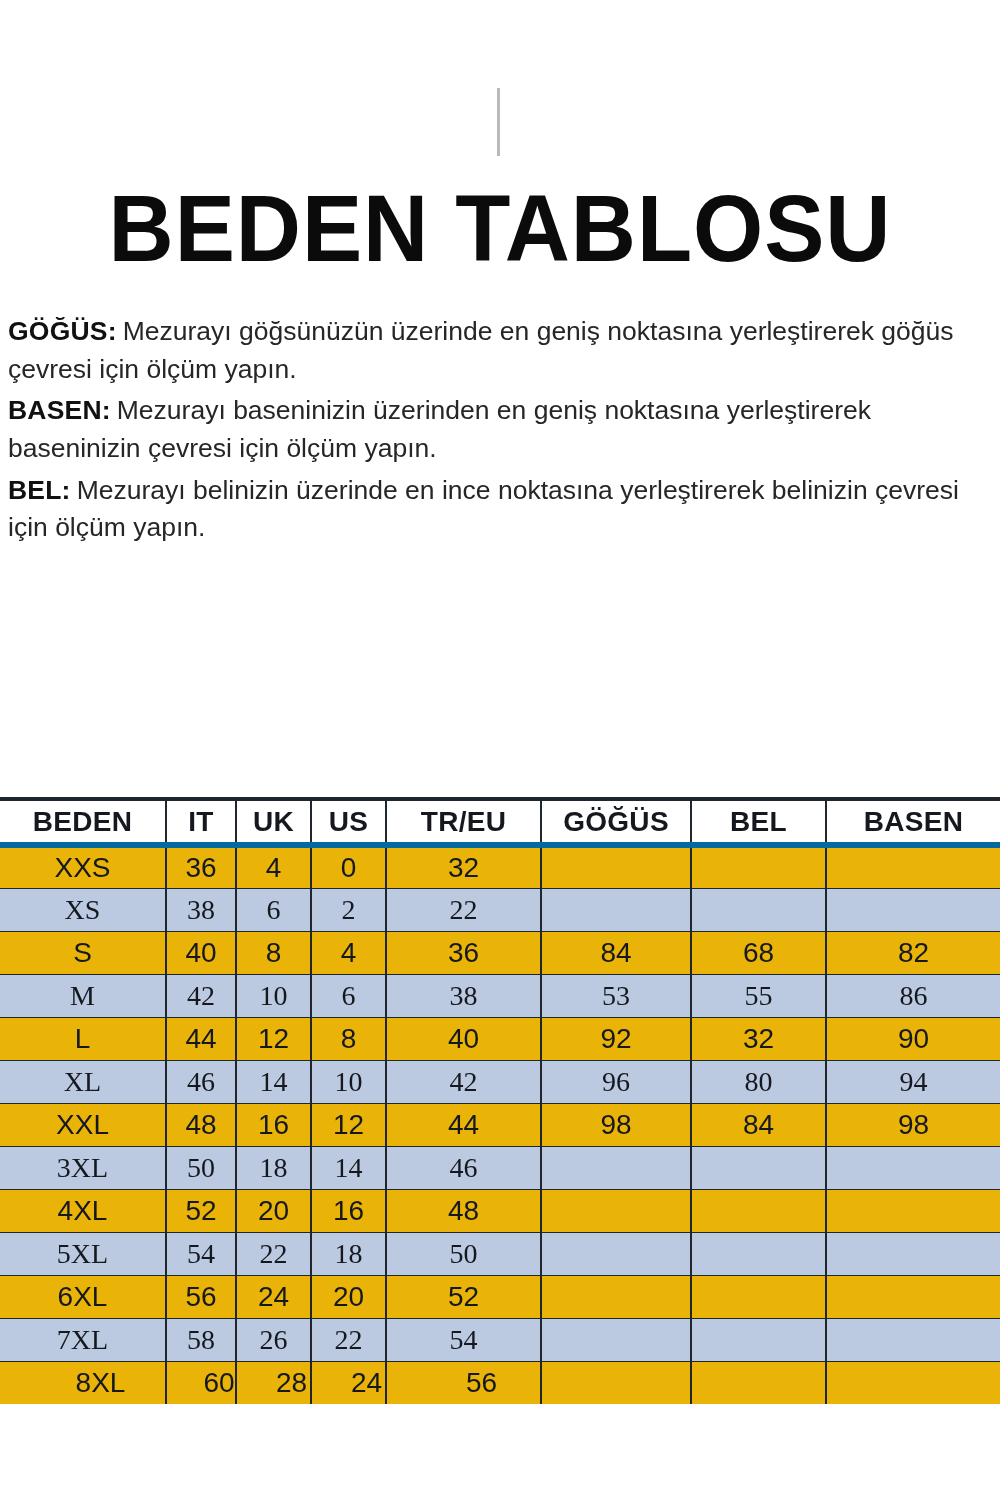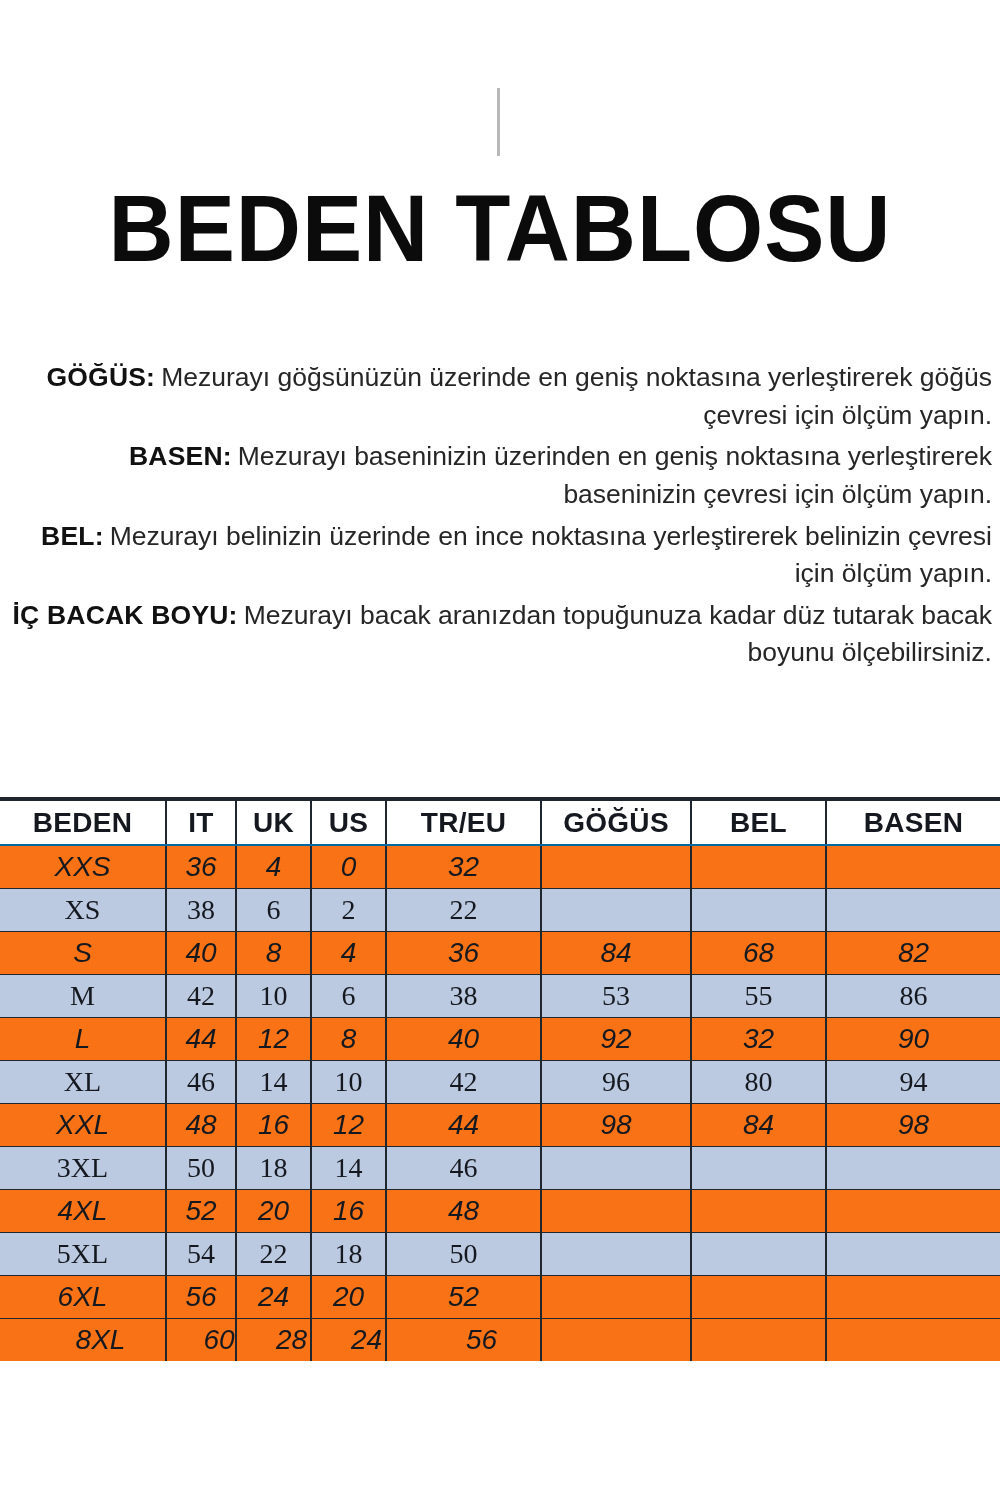--- a/index.html
+++ b/index.html
@@ -51,22 +51,21 @@
     transform-origin: center top;
     white-space: nowrap;
   }
 
   
   .desc {
     position: absolute;
     left: 8px;
     top: 313px;
     width: 984px;
-    text-align: right;
-    margin-top: 46px;
+    text-align: left;
   }
   .desc p {
     margin: 0 0 4px 0;
     font-size: 26.5px;
     line-height: 1.42;
     color: #262626;
     font-weight: 400;
   }
   .desc p .lbl {
     font-weight: 700;
@@ -114,32 +113,32 @@
   }
 
   table.size-table thead th {
     background: #ffffff;
     font-weight: 700;
     font-family: "Liberation Sans Narrow", "Liberation Sans", sans-serif;
     font-size: 28px;
     letter-spacing: 0.3px;
     height: 46px;
     border-top: 4px solid #20262e;
-    border-bottom: 2px solid #0369a1;
+    border-bottom: 6px solid #0369a1;
   }
 
   table.size-table tbody tr td {
     font-weight: 400;
     font-size: 28px;
     height: 43px;
     border-top: 1px solid #20262e;
     border-bottom: 1px solid #20262e;
   }
 
-  table.size-table tbody tr.row-light td { background: #f97316; font-style: italic; }
+  table.size-table tbody tr.row-light td { background: #eab308; }
   table.size-table tbody tr.row-dark  td { background: #bbc9e1; font-family: Liberation Serif, serif; }
 
   
   table.size-table th:first-child,
   table.size-table td:first-child { border-left: none; }
   table.size-table th:last-child,
   table.size-table td:last-child  { border-right: none; }
 
   table.size-table tbody tr:last-child td { border-bottom: none; padding-left: 36px; }
 </style>
@@ -154,23 +153,20 @@
 
   <div class="desc">
     <p>
       <span class="lbl">GÖĞÜS:</span><span class="gap"></span><span>Mezurayı göğsünüzün üzerinde en geniş noktasına yerleştirerek göğüs çevresi için ölçüm yapın.</span>
     </p>
     <p>
       <span class="lbl">BASEN:</span><span class="gap"></span><span>Mezurayı baseninizin üzerinden en geniş noktasına yerleştirerek baseninizin çevresi için ölçüm yapın.</span>
     </p>
     <p>
       <span class="lbl">BEL:</span><span class="gap"></span><span>Mezurayı belinizin üzerinde en ince noktasına yerleştirerek belinizin çevresi için ölçüm yapın.</span>
-    </p>
-    <p>
-      <span class="lbl">İÇ BACAK BOYU:</span><span class="gap"></span><span>Mezurayı bacak aranızdan topuğunuza kadar düz tutarak bacak boyunu ölçebilirsiniz.</span>
     </p>
   </div>
 
   <div class="table-wrap">
     <table class="size-table">
       <colgroup>
         <col class="c-beden">
           <col class="c-it">
           <col class="c-uk">
           <col class="c-us">
@@ -295,20 +291,30 @@
           <tr class="row-light">
             <td>6XL</td>
             <td>56</td>
             <td>24</td>
             <td>20</td>
             <td>52</td>
             <td></td>
             <td></td>
             <td></td>
           </tr>
+          <tr class="row-dark">
+            <td>7XL</td>
+            <td>58</td>
+            <td>26</td>
+            <td>22</td>
+            <td>54</td>
+            <td></td>
+            <td></td>
+            <td></td>
+          </tr>
           <tr class="row-light">
             <td>8XL</td>
             <td>60</td>
             <td>28</td>
             <td>24</td>
             <td>56</td>
             <td></td>
             <td></td>
             <td></td>
           </tr>

